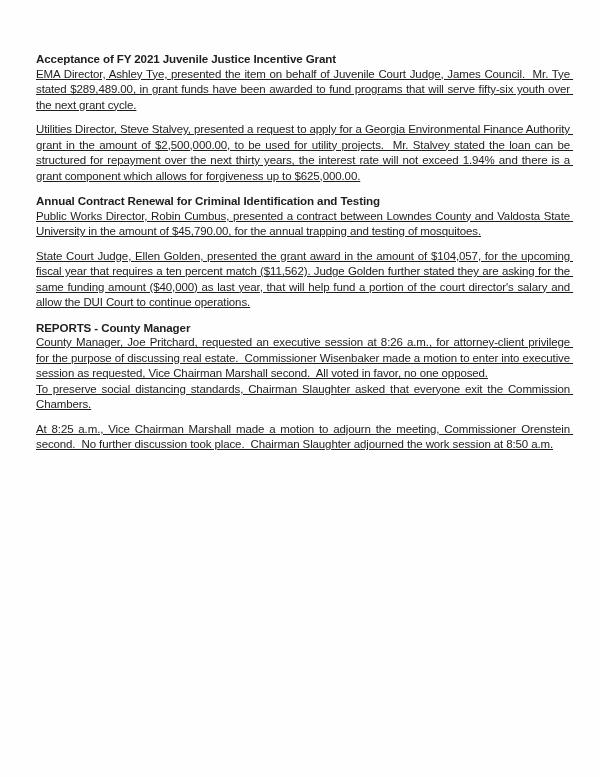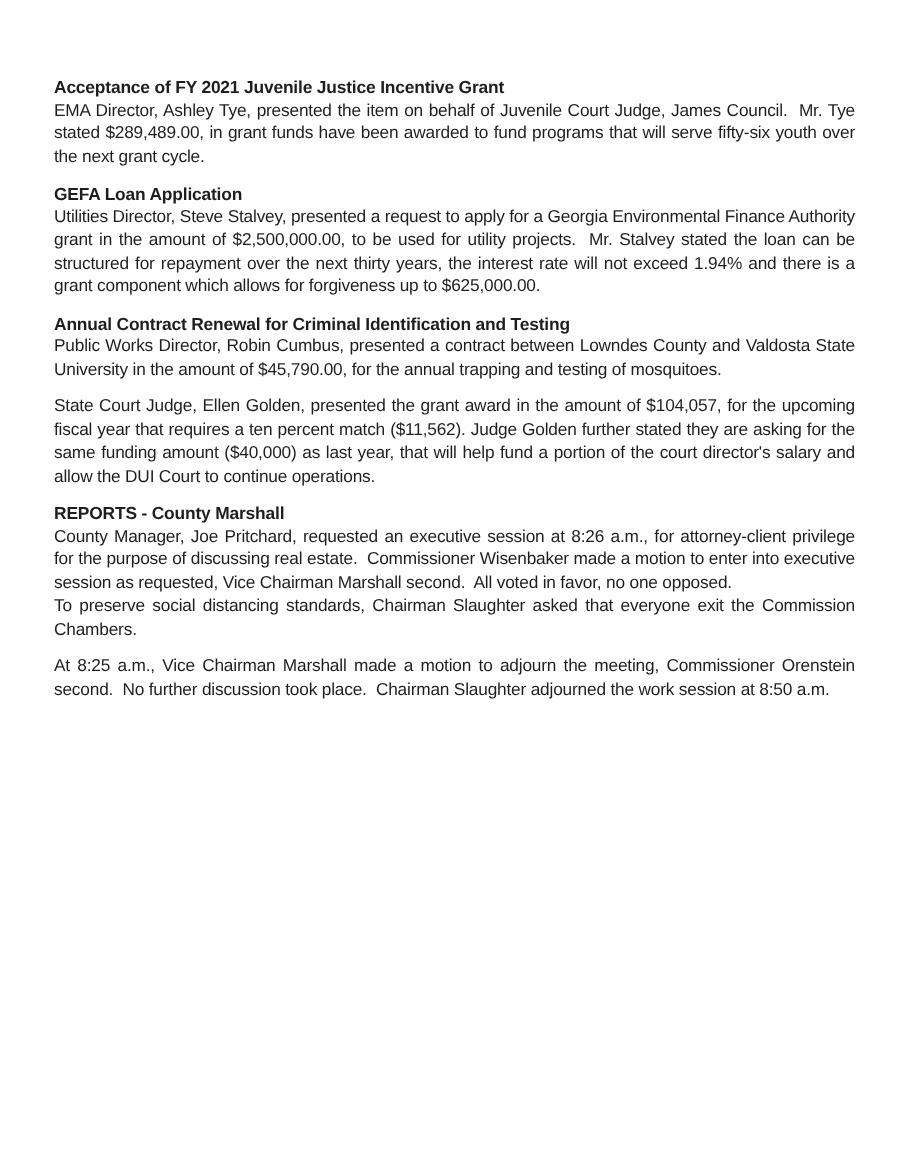--- a/index.html
+++ b/index.html
@@ -32,58 +32,58 @@
     text-align: left;
   }
   .section-heading.gap-below {
     margin-bottom: 11px;
   }
   .body-para {
     margin: 0;
     text-align: justify;
     text-justify: inter-word;
     white-space: pre-wrap;
+    text-decoration: underline;
   }
   .body-para + .body-para {
   }
 </style>
 </head>
 <body>
 
 <div class="page">
   <div>
   <div class="section">
     <p class="section-heading">Acceptance of FY 2021 Juvenile Justice Incentive Grant</p>
     <div>
           <p class="body-para">EMA Director, Ashley Tye, presented the item on behalf of Juvenile Court Judge, James Council.  Mr. Tye stated $289,489.00, in grant funds have been awarded to fund programs that will serve fifty-six youth over the next grant cycle.</p>
         </div>
   </div>
 
   <div class="section">
-    <p class="section-heading">GEFA Loan Application</p>
     <div>
           <p class="body-para">Utilities Director, Steve Stalvey, presented a request to apply for a Georgia Environmental Finance Authority grant in the amount of $2,500,000.00, to be used for utility projects.  Mr. Stalvey stated the loan can be structured for repayment over the next thirty years, the interest rate will not exceed 1.94% and there is a grant component which allows for forgiveness up to $625,000.00.</p>
         </div>
   </div>
 
   <div class="section">
     <p class="section-heading">Annual Contract Renewal for Criminal Identification and Testing</p>
     <div>
           <p class="body-para">Public Works Director, Robin Cumbus, presented a contract between Lowndes County and Valdosta State University in the amount of $45,790.00, for the annual trapping and testing of mosquitoes.</p>
         </div>
   </div>
 
   <div class="section">
     <div>
           <p class="body-para">State Court Judge, Ellen Golden, presented the grant award in the amount of $104,057, for the upcoming fiscal year that requires a ten percent match ($11,562). Judge Golden further stated they are asking for the same funding amount ($40,000) as last year, that will help fund a portion of the court director's salary and allow the DUI Court to continue operations.</p>
         </div>
   </div>
 
   <div class="section">
-    <p class="section-heading">REPORTS - County Marshall</p>
+    <p class="section-heading">REPORTS - County Manager</p>
     <div>
           <p class="body-para">County Manager, Joe Pritchard, requested an executive session at 8:26 a.m., for attorney-client privilege for the purpose of discussing real estate.  Commissioner Wisenbaker made a motion to enter into executive session as requested, Vice Chairman Marshall second.  All voted in favor, no one opposed.</p>
           <p class="body-para">To preserve social distancing standards, Chairman Slaughter asked that everyone exit the Commission Chambers.</p>
         </div>
   </div>
 
   <div class="section">
     <div>
           <p class="body-para">At 8:25 a.m., Vice Chairman Marshall made a motion to adjourn the meeting, Commissioner Orenstein second.  No further discussion took place.  Chairman Slaughter adjourned the work session at 8:50 a.m.</p>
         </div>

